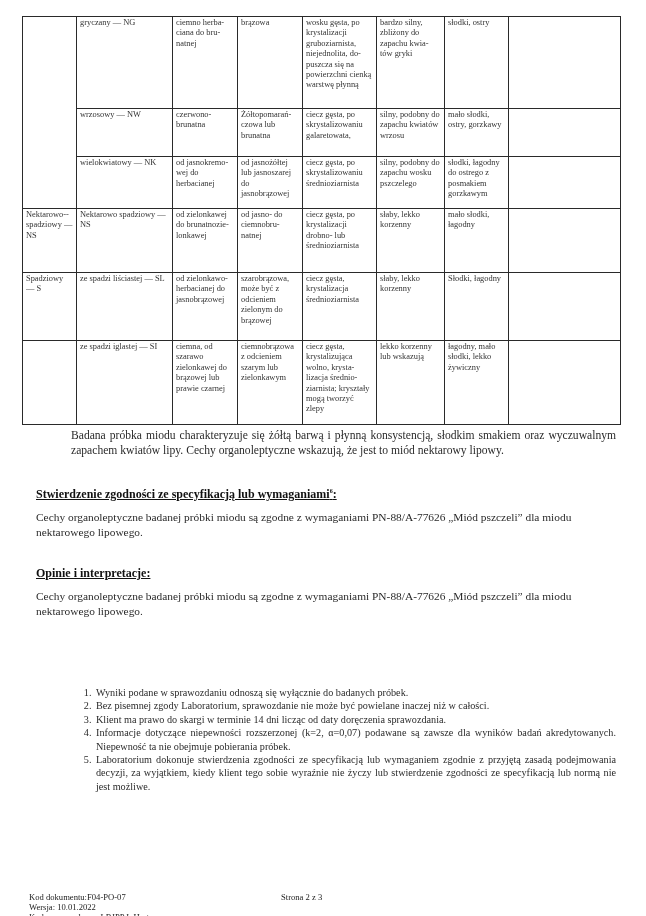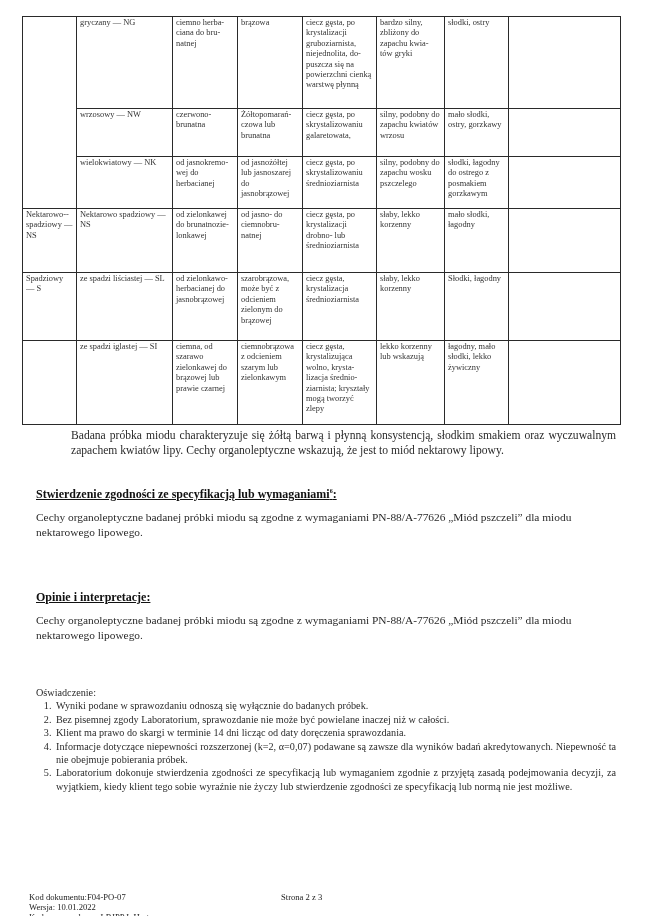--- a/index.html
+++ b/index.html
@@ -18,21 +18,21 @@
     margin-top: 40px;
   }
   .sec { position: absolute; left: 36px; width: 580px; }
   .h1 { font-weight: bold; font-size: 13px; color: #111; }
   .hu { font-weight: bold; font-size: 12px; text-decoration: underline; color: #111; }
   .p { font-size: 11.6px; line-height: 15px; text-align: justify; color: #2a2a2a; margin-left: 35px; }
   .p2 { font-size: 11.4px; line-height: 15px; color: #2a2a2a; }
   sup { font-size: 6px; }
   .decl { font-size: 10.2px; line-height: 13.4px; color: #2a2a2a; }
   .decl ol { margin: 0; padding-left: 18px; }
-  .decl li { text-align: justify; padding-left: 2px; }
+  .decl li { text-align: justify; padding-left: 2px; margin-left: 40px; }
   .footer { position: absolute; top: 892px; font-size: 8.6px; line-height: 10px; color: #222; }
 </style>
 </head>
 <body>
 
 <table class="tbl">
   <colgroup>
     <col style="width:54px">
       <col style="width:96px">
       <col style="width:65px">
@@ -41,21 +41,21 @@
       <col style="width:68px">
       <col style="width:64px">
       <col style="width:112px">
   </colgroup>
   <tbody>
       <tr style="height:92px">
     <td rowspan="3"></td>
     <td>gryczany — NG</td>
     <td>ciemno herba-ciana do bru-natnej</td>
     <td>brązowa</td>
-    <td>ciecz gęsta, po krystalizacji gruboziarnista, niejednolita, do-puszcza się na powierzchni cienką warstwę płynną</td>
+    <td>wosku gęsta, po krystalizacji gruboziarnista, niejednolita, do-puszcza się na powierzchni cienką warstwę płynną</td>
     <td>bardzo silny, zbliżony do zapachu kwia-tów gryki</td>
     <td>słodki, ostry</td>
     <td></td>
   </tr>
   <tr style="height:48px">
     <td>wrzosowy — NW</td>
     <td>czerwono-brunatna</td>
     <td>Żółtopomarań-czowa lub brunatna</td>
     <td>ciecz gęsta, po skrystalizowaniu galaretowata,</td>
     <td>silny, podobny do zapachu kwiatów wrzosu</td>
@@ -106,27 +106,26 @@
 
 <div class="sec" style="top:428px;">
   <div class="p">Badana próbka miodu charakteryzuje się żółtą barwą i płynną konsystencją, słodkim smakiem oraz wyczuwalnym zapachem kwiatów lipy. Cechy organoleptyczne wskazują, że jest to miód nektarowy lipowy.</div>
 </div>
 
 <div class="sec" style="top:487px;">
   <div class="hu"><span>Stwierdzenie zgodności ze specyfikacją lub wymaganiami</span><sup>6</sup><span>:</span></div>
   <div class="p2" style="margin-top:8px;">Cechy organoleptyczne badanej próbki miodu są zgodne z wymaganiami PN-88/A-77626 „Miód pszczeli” dla miodu nektarowego lipowego.</div>
 </div>
 
-<div class="sec" style="top:566px;margin-top:24px;">
+<div class="sec" style="top:566px;">
   <div class="hu">Opinie i interpretacje:</div>
   <div class="p2" style="margin-top:8px;">Cechy organoleptyczne badanej próbki miodu są zgodne z wymaganiami PN-88/A-77626 „Miód pszczeli” dla miodu nektarowego lipowego.</div>
 </div>
 
 <div class="sec decl" style="top:686px;">
-  <div>Oświadczenie:</div>
   <ol>
     <li>Wyniki podane w sprawozdaniu odnoszą się wyłącznie do badanych próbek.</li>
     <li>Bez pisemnej zgody Laboratorium, sprawozdanie nie może być powielane inaczej niż w całości.</li>
     <li>Klient ma prawo do skargi w terminie 14 dni licząc od daty doręczenia sprawozdania.</li>
     <li>Informacje dotyczące niepewności rozszerzonej (k=2, α=0,07) podawane są zawsze dla wyników badań akredytowanych. Niepewność ta nie obejmuje pobierania próbek.</li>
     <li>Laboratorium dokonuje stwierdzenia zgodności ze specyfikacją lub wymaganiem zgodnie z przyjętą zasadą podejmowania decyzji, za wyjątkiem, kiedy klient tego sobie wyraźnie nie życzy lub stwierdzenie zgodności ze specyfikacją lub normą nie jest możliwe.</li>
   </ol>
 </div>
 
 <div class="footer" style="left:29px;">

